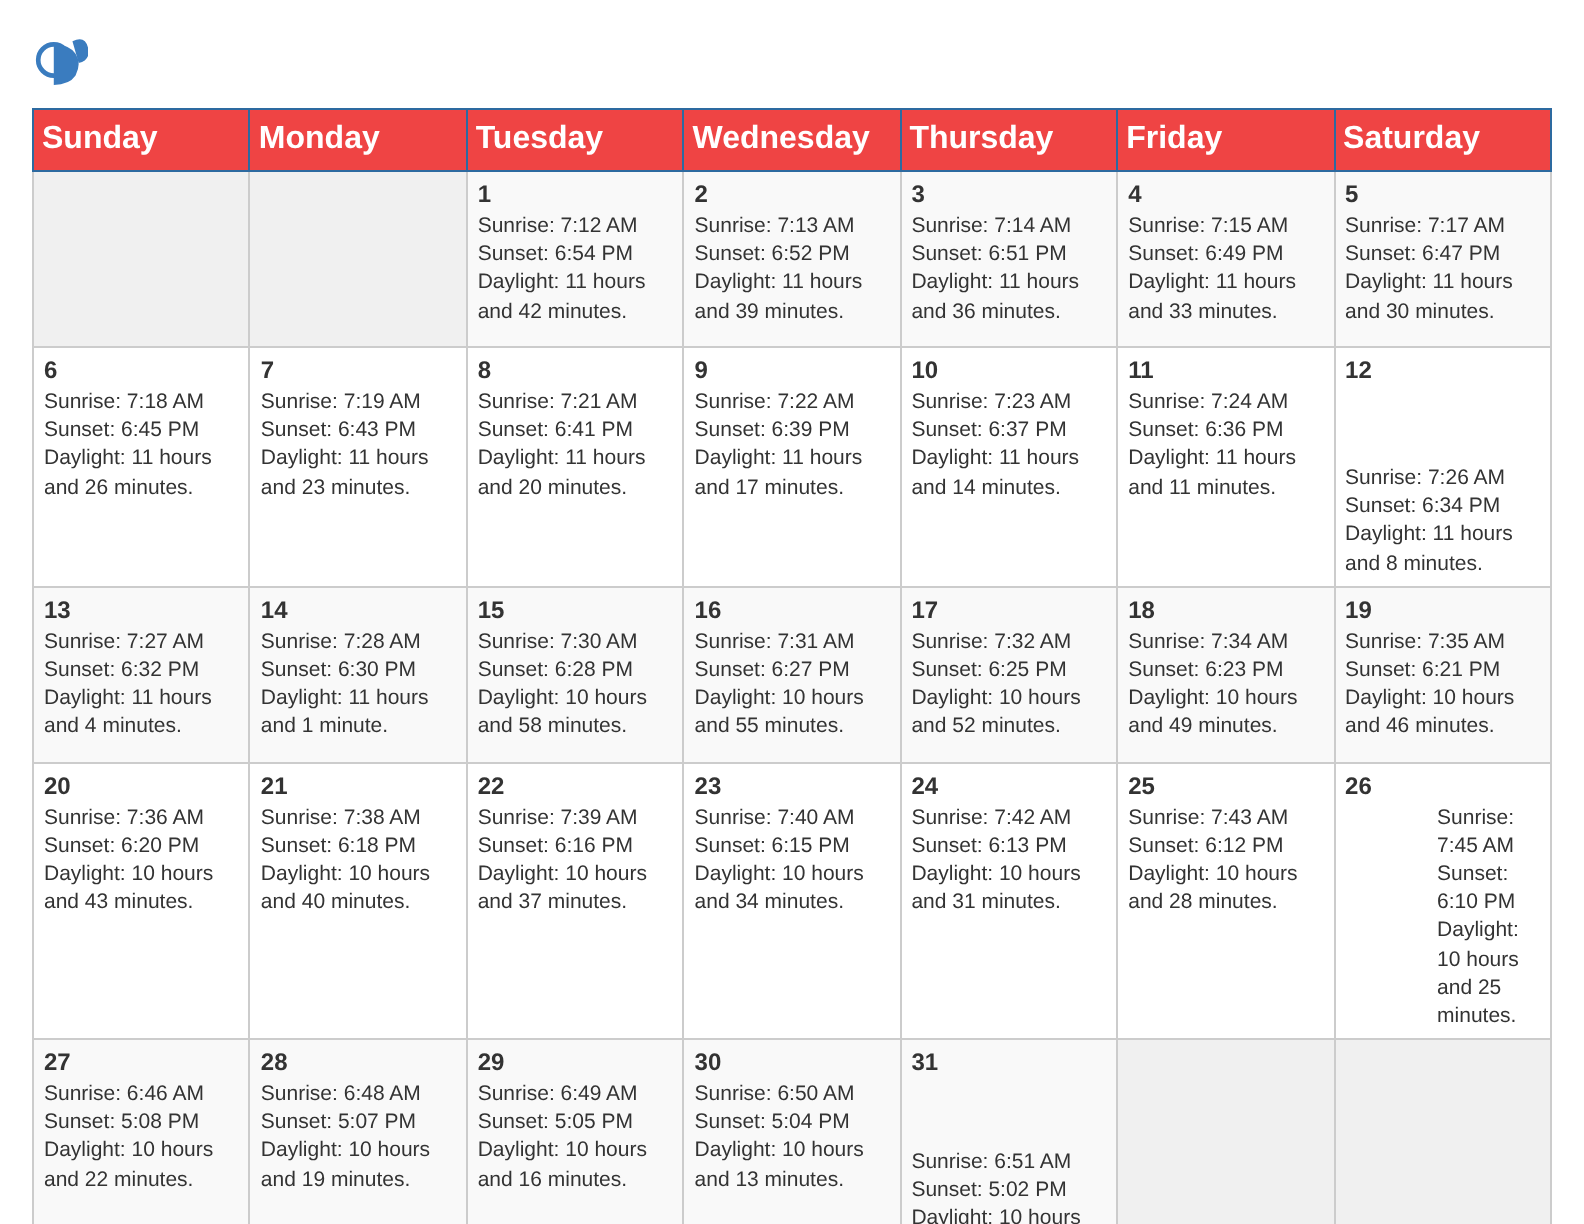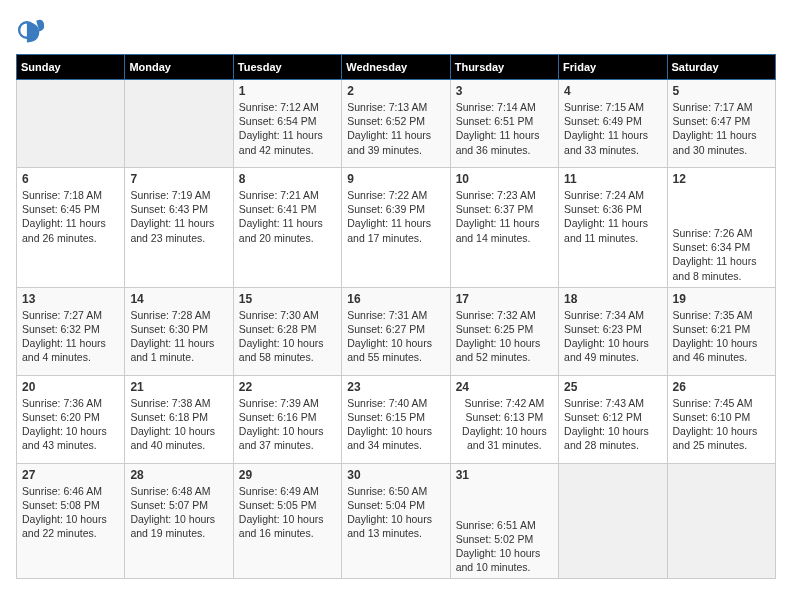--- a/index.html
+++ b/index.html
@@ -47,25 +47,25 @@
     .location-title {
       font-size: 16px;
       color: #555;
     }
     .calendar-table {
       width: 100%;
       border-collapse: collapse;
       font-size: 11px;
     }
     .calendar-table thead tr th {
-      background-color: #000000;
+      background-color: #ef4444;
       color: #fff;
       padding: 6px 4px;
       text-align: left;
-      font-size: 11px;
+      font-size: 16px;
       font-weight: bold;
       border: 1px solid #2d6aa0;
     }
     .calendar-table tbody tr td {
       border: 1px solid #ccc;
       vertical-align: top;
       padding: 4px 5px;
       min-height: 80px;
       height: 88px;
       width: 108px;
@@ -265,33 +265,33 @@
 Daylight: 10 hours and 37 minutes.</div>
         </td>
         <td>
           <span class="day-number">23</span>
           <div class="cell-text" style="white-space: pre-line;">Sunrise: 7:40 AM
 Sunset: 6:15 PM
 Daylight: 10 hours and 34 minutes.</div>
         </td>
         <td>
           <span class="day-number">24</span>
-          <div class="cell-text" style="white-space: pre-line; text-align: center;">Sunrise: 7:42 AM
+          <div class="cell-text" style="white-space: pre-line;">Sunrise: 7:42 AM
 Sunset: 6:13 PM
 Daylight: 10 hours and 31 minutes.</div>
         </td>
         <td>
           <span class="day-number">25</span>
           <div class="cell-text" style="white-space: pre-line;">Sunrise: 7:43 AM
 Sunset: 6:12 PM
 Daylight: 10 hours and 28 minutes.</div>
         </td>
         <td>
           <span class="day-number">26</span>
-          <div class="cell-text" style="white-space: pre-line;">Sunrise: 7:45 AM
+          <div class="cell-text" style="white-space: pre-line; margin-left: 46px;">Sunrise: 7:45 AM
 Sunset: 6:10 PM
 Daylight: 10 hours and 25 minutes.</div>
         </td>
       </tr>
       <tr>
         <td>
           <span class="day-number">27</span>
           <div class="cell-text" style="white-space: pre-line;">Sunrise: 6:46 AM
 Sunset: 5:08 PM
 Daylight: 10 hours and 22 minutes.</div>

